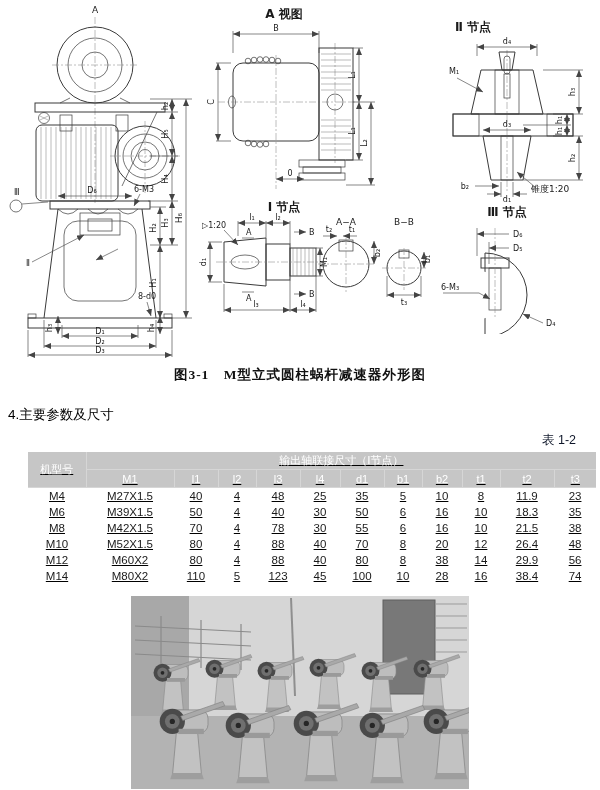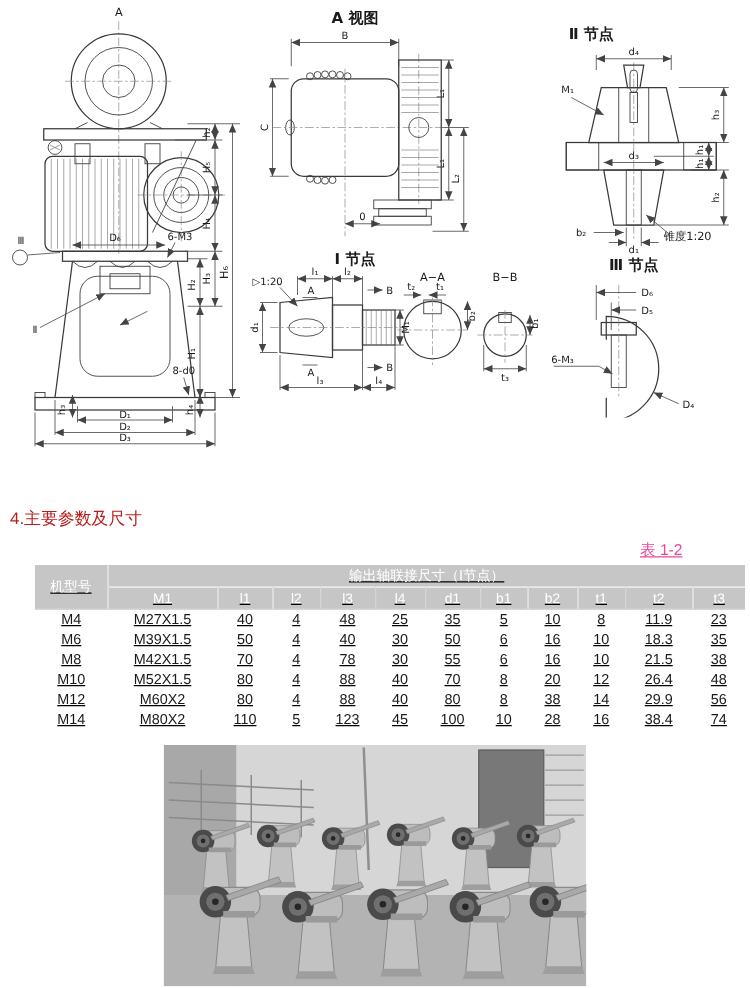--- a/index.html
+++ b/index.html
@@ -9,22 +9,22 @@
   .panel{position:absolute;}
   .panel text{font-family:"DejaVu Sans",sans-serif;fill:#1a1a1a;}
   .t{font-size:8px;} .t9{font-size:9px;} .tt{font-size:12px;font-weight:bold;}
   .o{fill:none;stroke:#3a3a3a;stroke-width:1;}
   .o2{fill:none;stroke:#3a3a3a;stroke-width:.7;}
   .d{fill:none;stroke:#555;stroke-width:.7;}
   .c{fill:none;stroke:#888;stroke-width:.55;stroke-dasharray:7 2 2 2;}
   .f{stroke:#666;stroke-width:.45;}
   .caption{position:absolute;top:366px;left:0;width:600px;text-align:center;
            font:bold 13.5px "Liberation Serif",serif;color:#111;letter-spacing:1px;}
-  .heading{position:absolute;top:406px;left:8px;font:13.5px "Liberation Sans",sans-serif;color:#b91c1c;}
-  .tlabel{position:absolute;top:432px;right:54px;font:12.5px "Liberation Sans",sans-serif;color:#ec4899;text-decoration:underline;}
+  .heading{position:absolute;top:406px;left:8px;font:13.5px "Liberation Sans",sans-serif;color:#000000;}
+  .tlabel{position:absolute;top:432px;right:24px;font:12.5px "Liberation Sans",sans-serif;color:#0f172a;}
   .dimtable{position:absolute;top:452px;left:28px;width:568px;border-collapse:collapse;
             table-layout:fixed;font:11.5px "Liberation Sans",sans-serif;text-decoration:underline;}
   .dimtable thead th{background:#c6c6c6;color:#fff;font-weight:normal;font-size:11px;height:17px;
             border-right:1px solid #d6d6d6;border-bottom:1px solid #d6d6d6;padding:0;overflow:hidden;}
   .dimtable thead th:last-child{border-right:none;}
   .dimtable tbody td{text-align:center;height:16px;padding:0;color:#1a1a1a;background:#fff;}
   .photo{position:absolute;top:596px;left:131px;}
 </style>
 </head>
 <body>
@@ -384,20 +384,21 @@
         <line x1="44" y1="95" x2="55" y2="101" marker-end="url(#ar)"></line>
         <line x1="108" y1="125" x2="88" y2="116" marker-end="url(#ar)"></line>
       </g>
       <text class="t" x="78" y="39">D₆</text>
       <text class="t" x="78" y="53">D₅</text>
       <text class="t" x="6" y="92">6-M₃</text>
       <text class="t" x="111" y="128">D₄</text>
     </svg>
   </div>
 
+  <div class="caption">图3-1　M型立式圆柱蜗杆减速器外形图</div>
   <div class="heading">4.主要参数及尺寸</div>
   <div class="tlabel">表 1-2</div>
 
   <table class="dimtable">
     <colgroup>
       <col style="width:58px">
         <col style="width:88px">
         <col style="width:44px">
         <col style="width:38px">
       <col style="width:44px">

